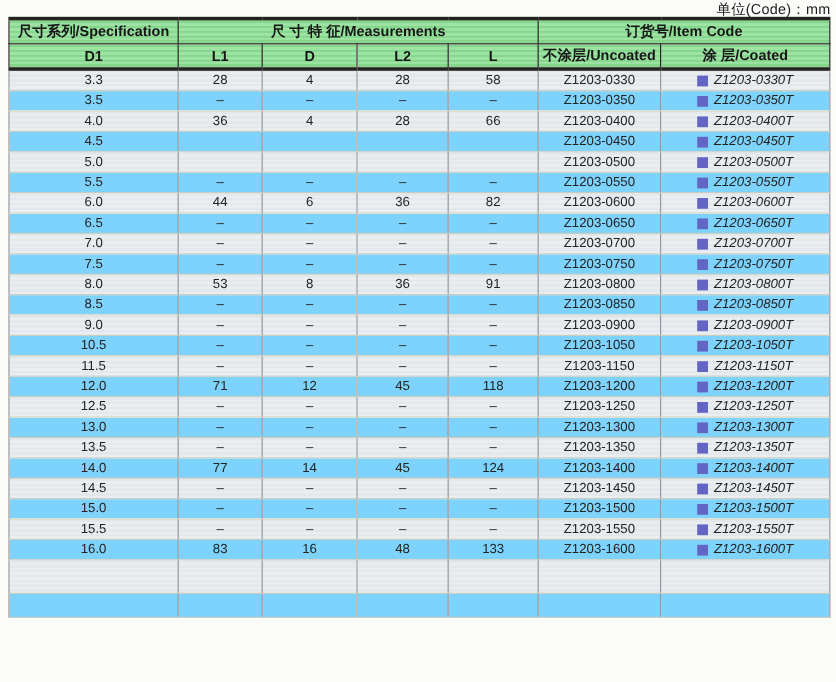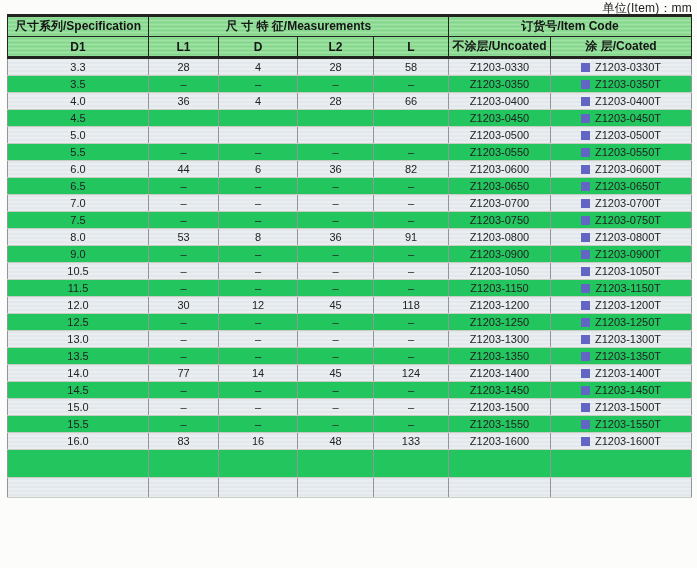--- a/index.html
+++ b/index.html
@@ -45,42 +45,42 @@
   
   tbody td {
     height: 16px; padding: 0 2px;
     font-size: 11px; color: #222;
     text-align: center; vertical-align: middle;
     border-left: 1px solid #94959c;
     border-right: 1px solid #94959c;
     border-bottom: 1px solid #c7cdc0;
     white-space: nowrap; overflow: hidden;
   }
-  tbody tr { background: #22c55e; }
+  tbody tr { background: #7dd3fc; }
   tbody tr:nth-child(odd) {
     background: repeating-linear-gradient(180deg,
       #e2e8ec 0px, #e2e8ec 2px, #eaeef1 2px, #eaeef1 4px);
   }
   tbody tr:nth-last-child(2) td { height: 27px; }
   tbody tr:last-child td { height: 19px; }
 
   td.coated-cell .cell-flex {
-    display: flex; align-items: center; justify-content: center; gap: 5px;
+    display: flex; align-items: center; justify-content: center; gap: 5px; font-style: italic;
   }
   .sq {
     display: inline-block; width: 9px; height: 9px;
     background: #6365c4; flex: 0 0 auto;
   }
 </style>
 </head>
 <body>
 
 <div class="page">
 
-  <div class="unit-label">单位(Item)：mm</div>
+  <div class="unit-label">单位(Code)：mm</div>
 
   <table class="spec-table">
     <colgroup>
       <col style="width:141px">
       <col style="width:70px">
       <col style="width:79px">
       <col style="width:76px">
       <col style="width:75px">
       <col style="width:102px">
       <col style="width:141px">
@@ -250,20 +250,34 @@
       <td>91</td>
       <td>Z1203-0800</td>
       <td class="coated-cell">
         <span class="cell-flex">
           <span class="sq"></span>
           <span>Z1203-0800T</span>
         </span>
       </td>
     </tr>
         <tr>
+      <td>8.5</td>
+      <td>–</td>
+      <td>–</td>
+      <td>–</td>
+      <td>–</td>
+      <td>Z1203-0850</td>
+      <td class="coated-cell">
+        <span class="cell-flex">
+          <span class="sq"></span>
+          <span>Z1203-0850T</span>
+        </span>
+      </td>
+    </tr>
+        <tr>
       <td>9.0</td>
       <td>–</td>
       <td>–</td>
       <td>–</td>
       <td>–</td>
       <td>Z1203-0900</td>
       <td class="coated-cell">
         <span class="cell-flex">
           <span class="sq"></span>
           <span>Z1203-0900T</span>
@@ -293,21 +307,21 @@
       <td>Z1203-1150</td>
       <td class="coated-cell">
         <span class="cell-flex">
           <span class="sq"></span>
           <span>Z1203-1150T</span>
         </span>
       </td>
     </tr>
         <tr>
       <td>12.0</td>
-      <td>30</td>
+      <td>71</td>
       <td>12</td>
       <td>45</td>
       <td>118</td>
       <td>Z1203-1200</td>
       <td class="coated-cell">
         <span class="cell-flex">
           <span class="sq"></span>
           <span>Z1203-1200T</span>
         </span>
       </td>

